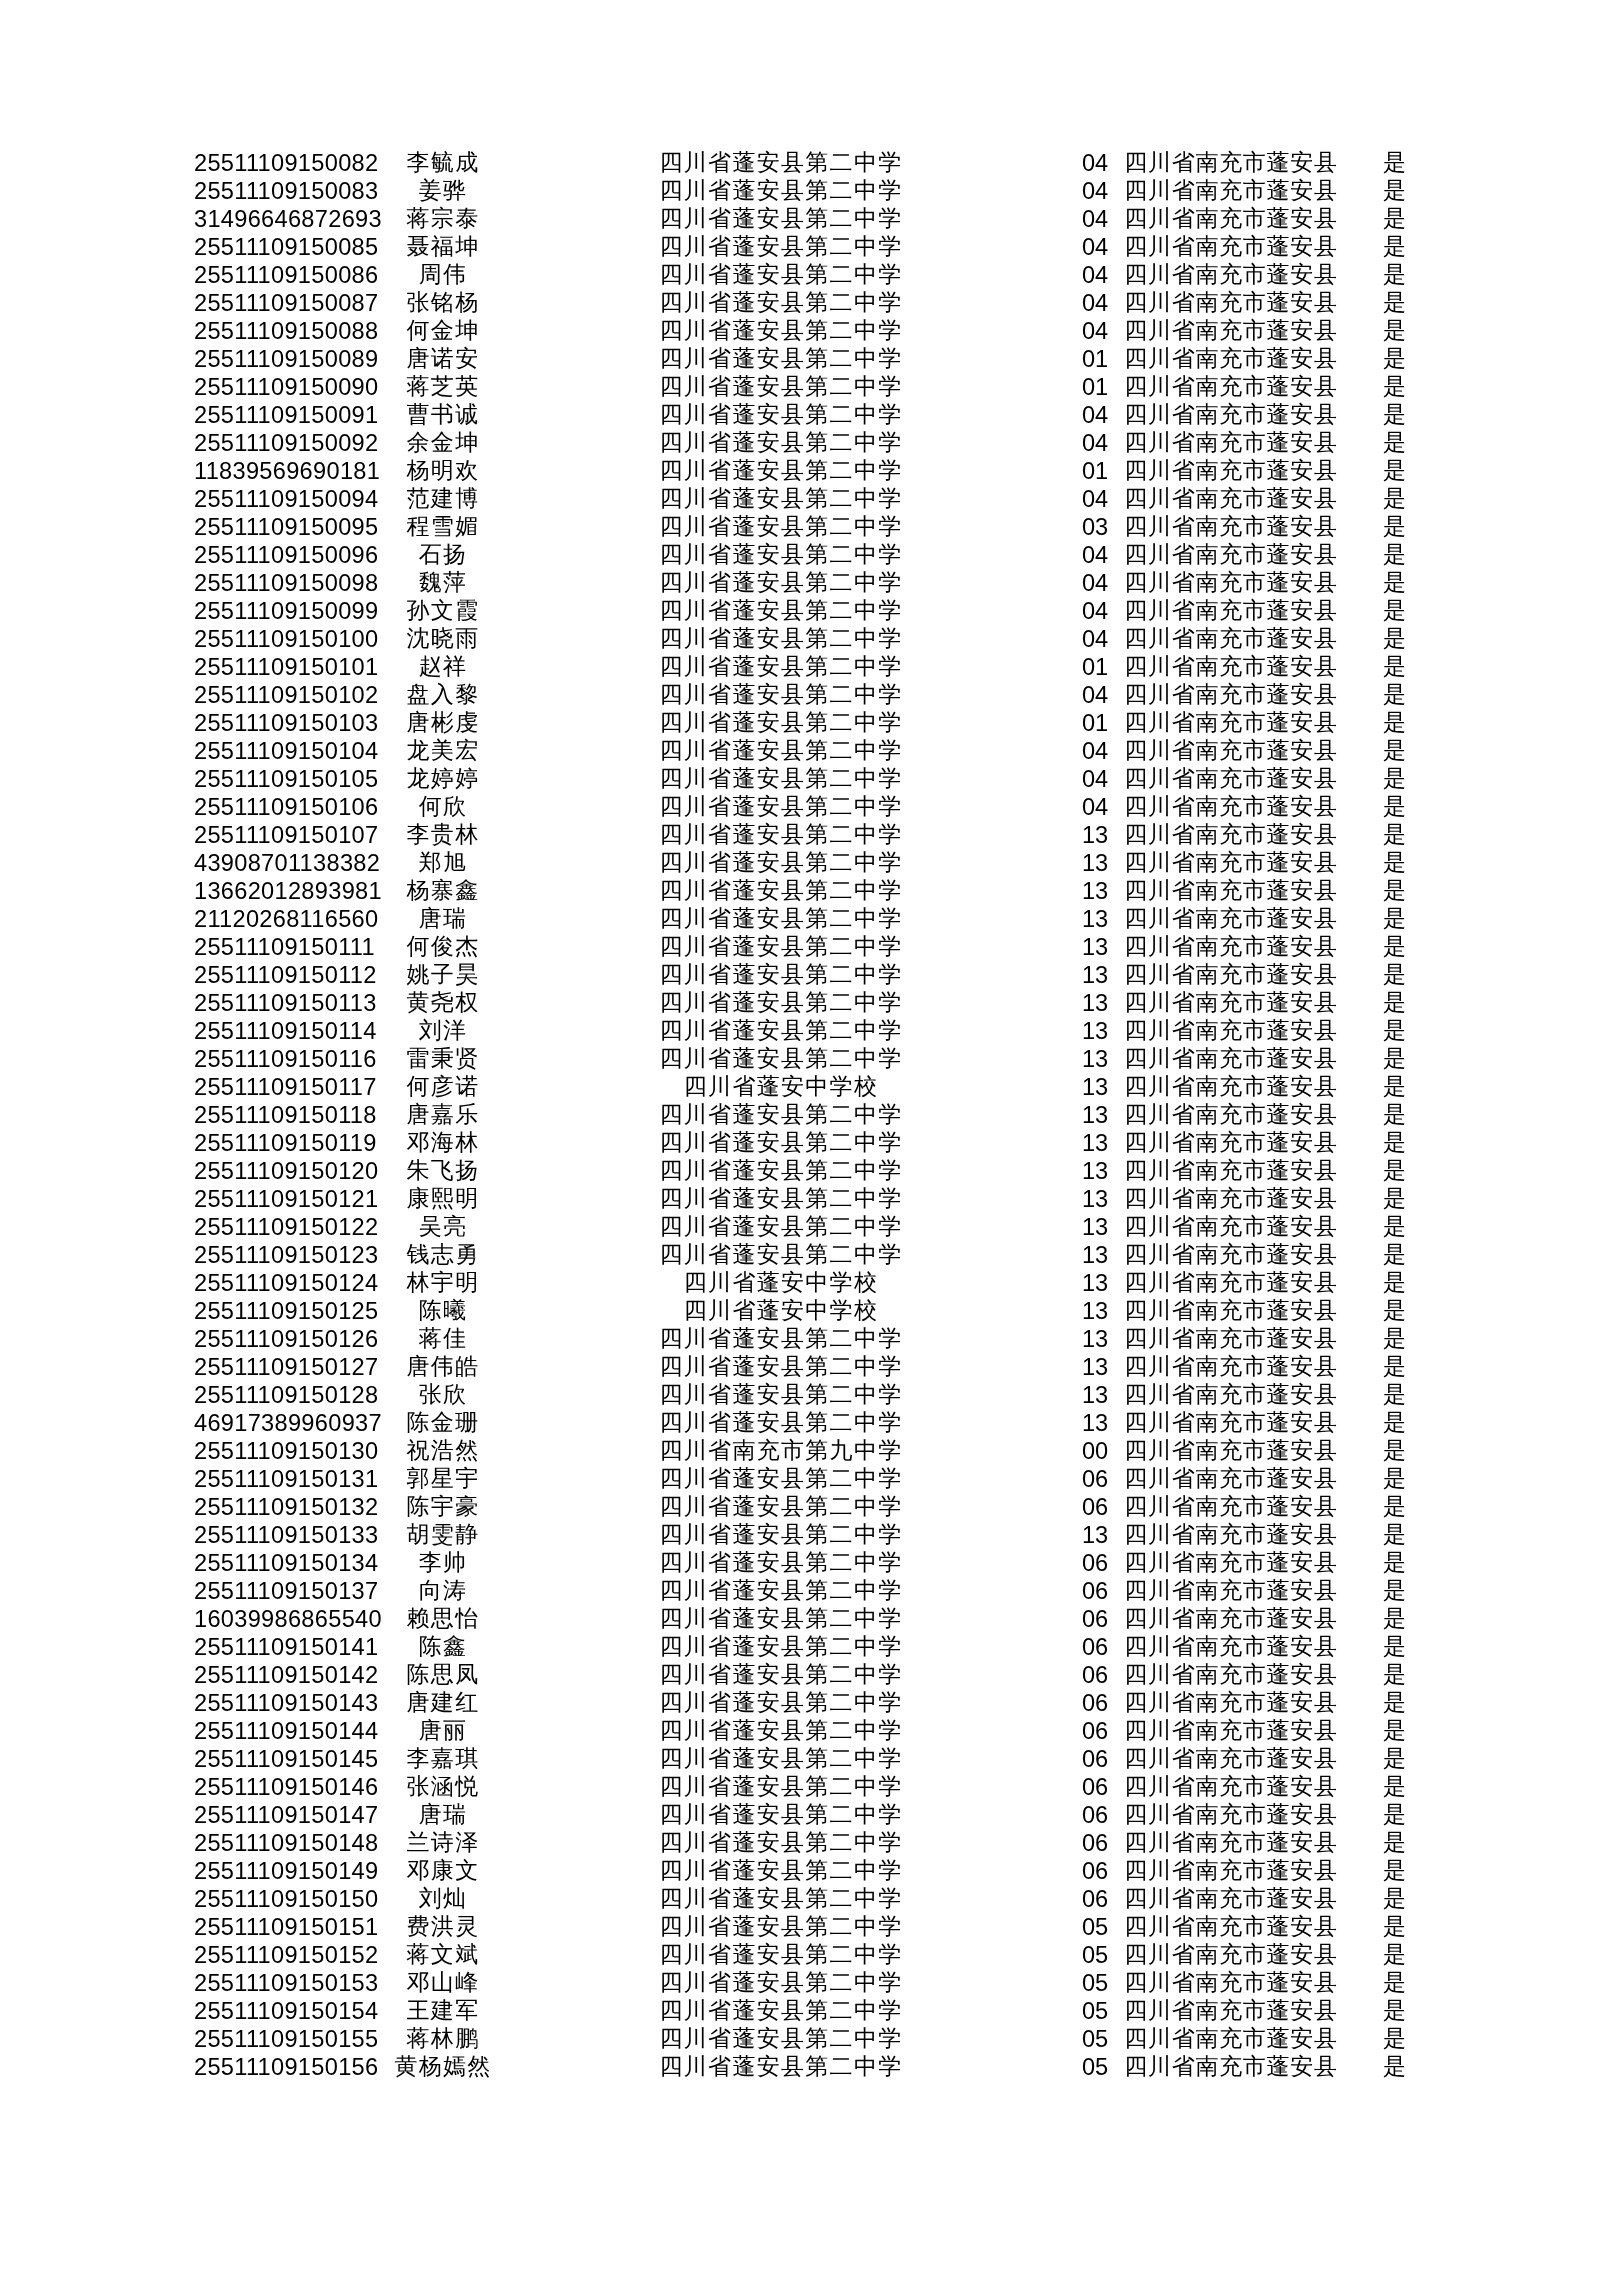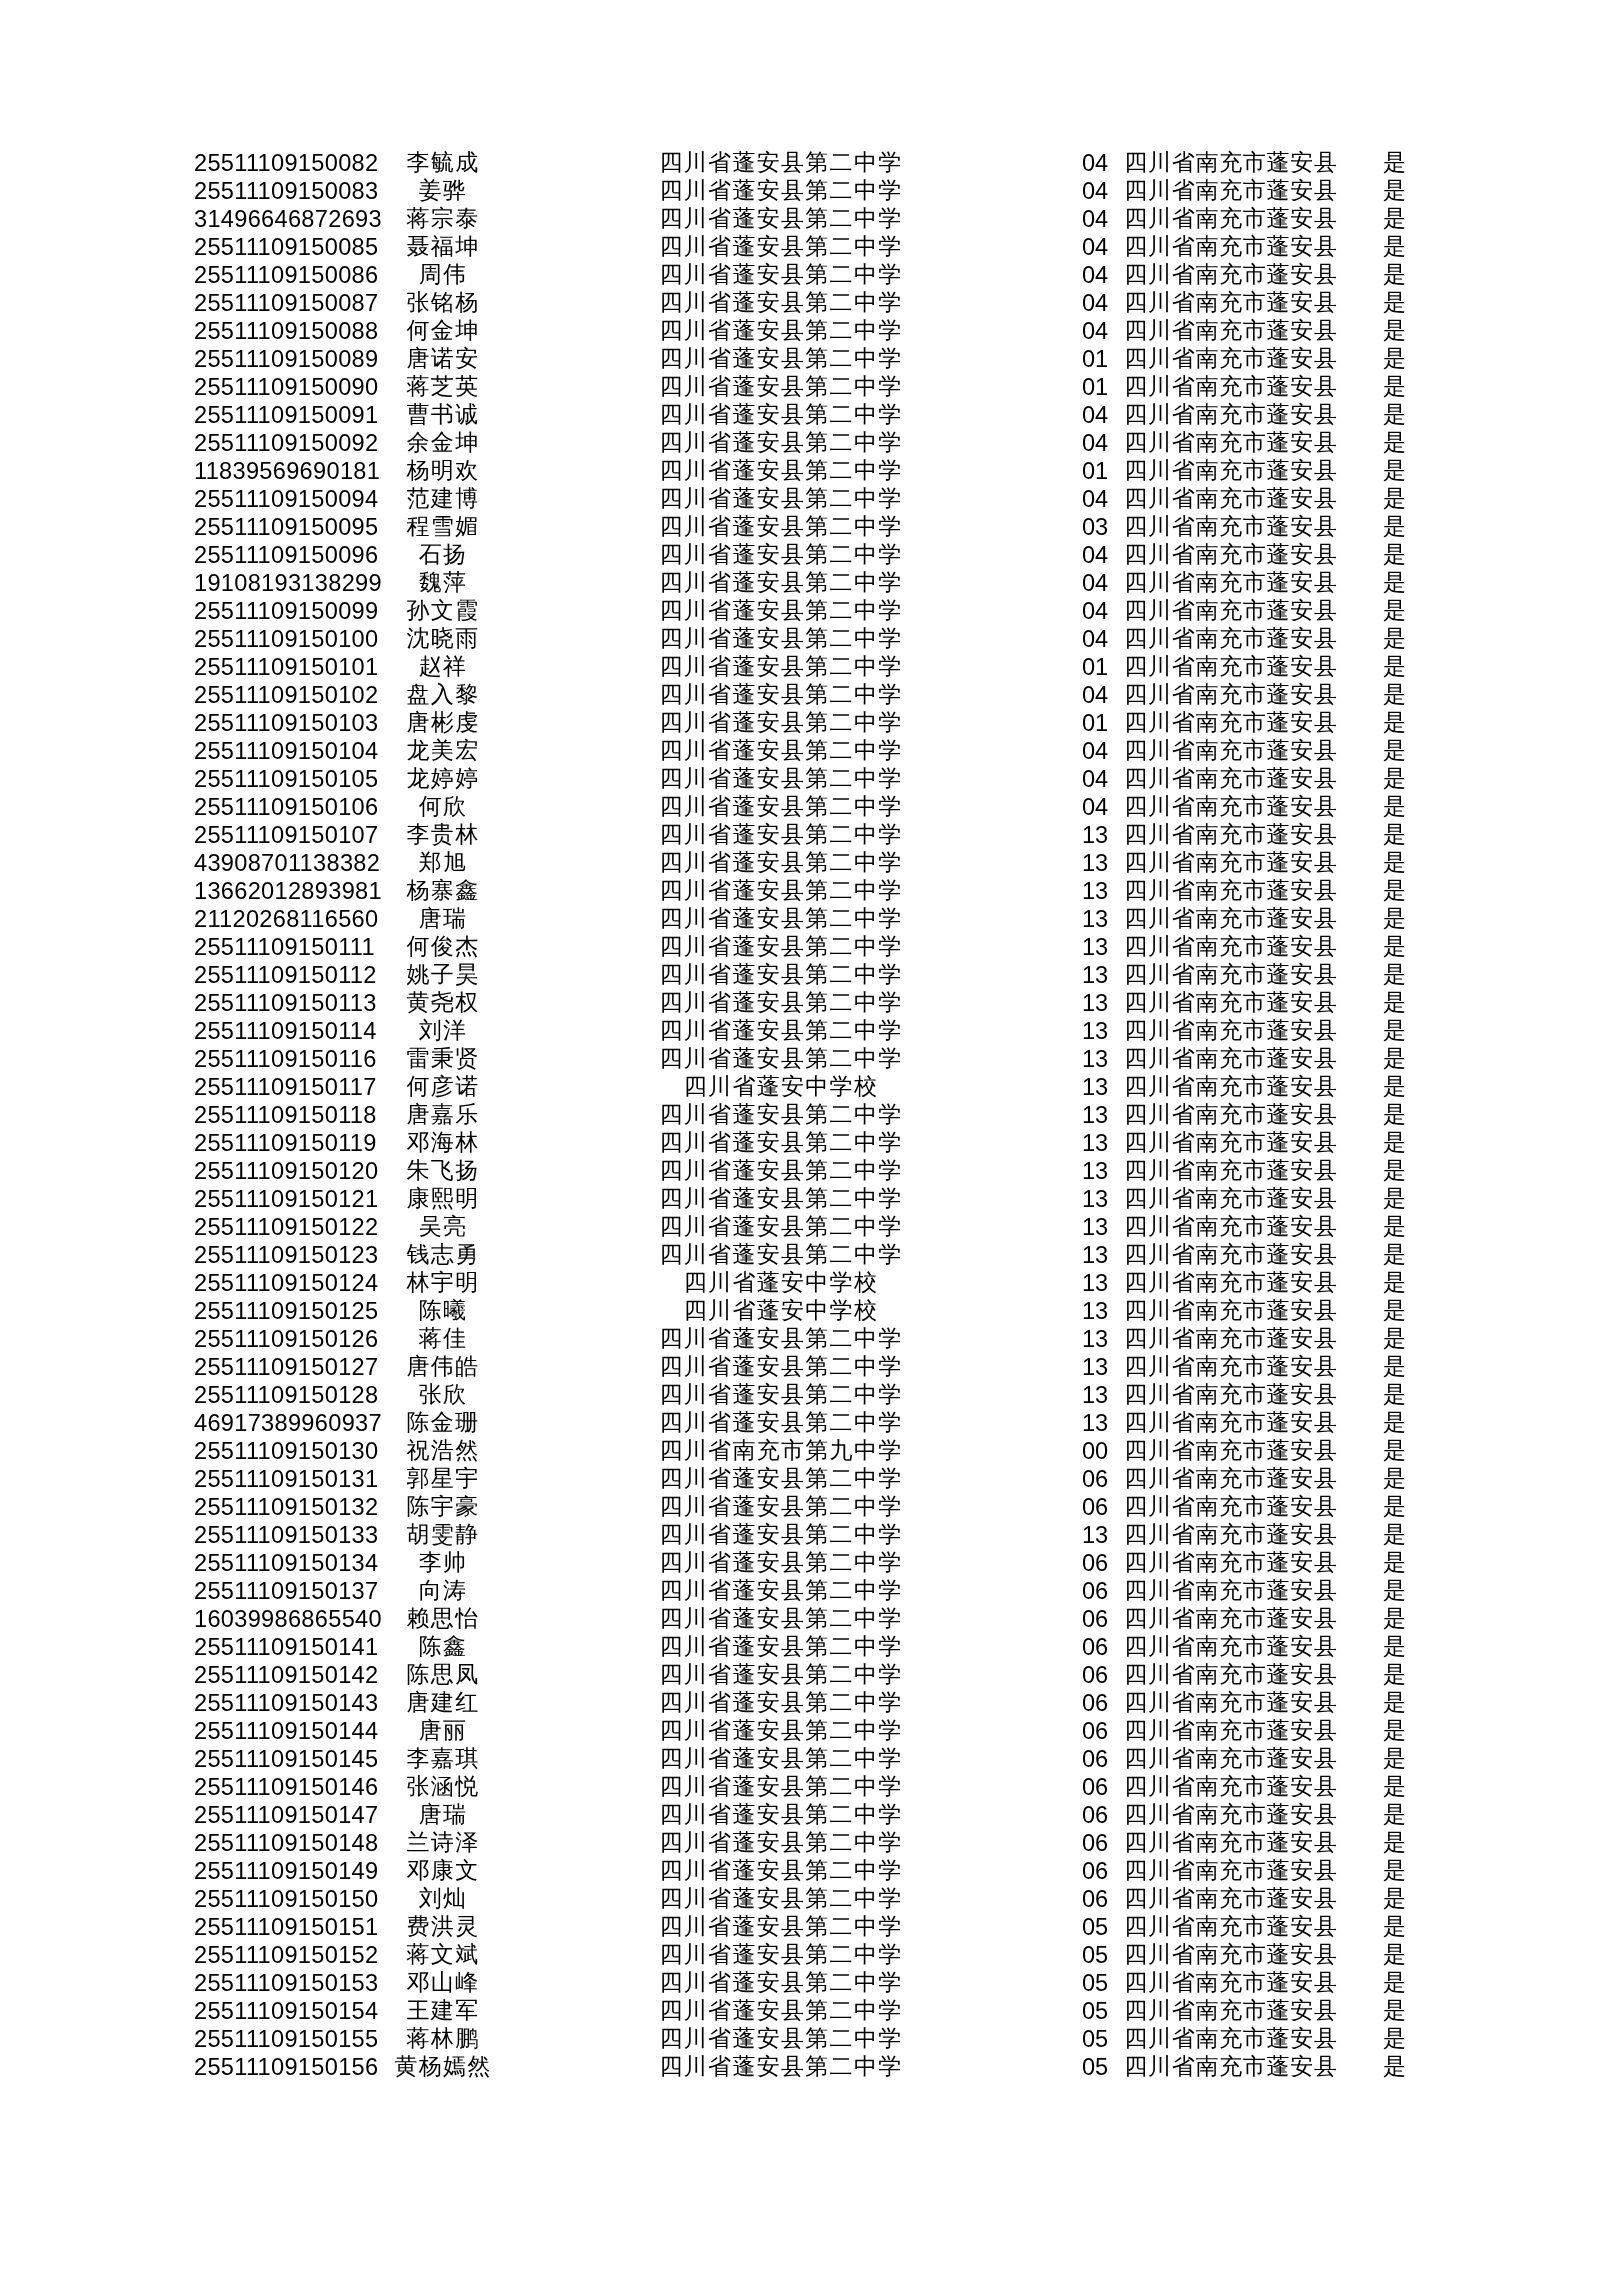--- a/index.html
+++ b/index.html
@@ -171,21 +171,21 @@
   <div class="row">
     <span class="cell c-id">25511109150096</span>
     <span class="cell c-name">石扬</span>
     <span class="cell c-school">四川省蓬安县第二中学</span>
     <span class="cell c-code">04</span>
     <span class="cell c-region">四川省南充市蓬安县</span>
     <span class="cell c-flag">是</span>
   </div>
 
   <div class="row">
-    <span class="cell c-id">19108193138299</span>
+    <span class="cell c-id">25511109150098</span>
     <span class="cell c-name">魏萍</span>
     <span class="cell c-school">四川省蓬安县第二中学</span>
     <span class="cell c-code">04</span>
     <span class="cell c-region">四川省南充市蓬安县</span>
     <span class="cell c-flag">是</span>
   </div>
 
   <div class="row">
     <span class="cell c-id">25511109150099</span>
     <span class="cell c-name">孙文霞</span>

